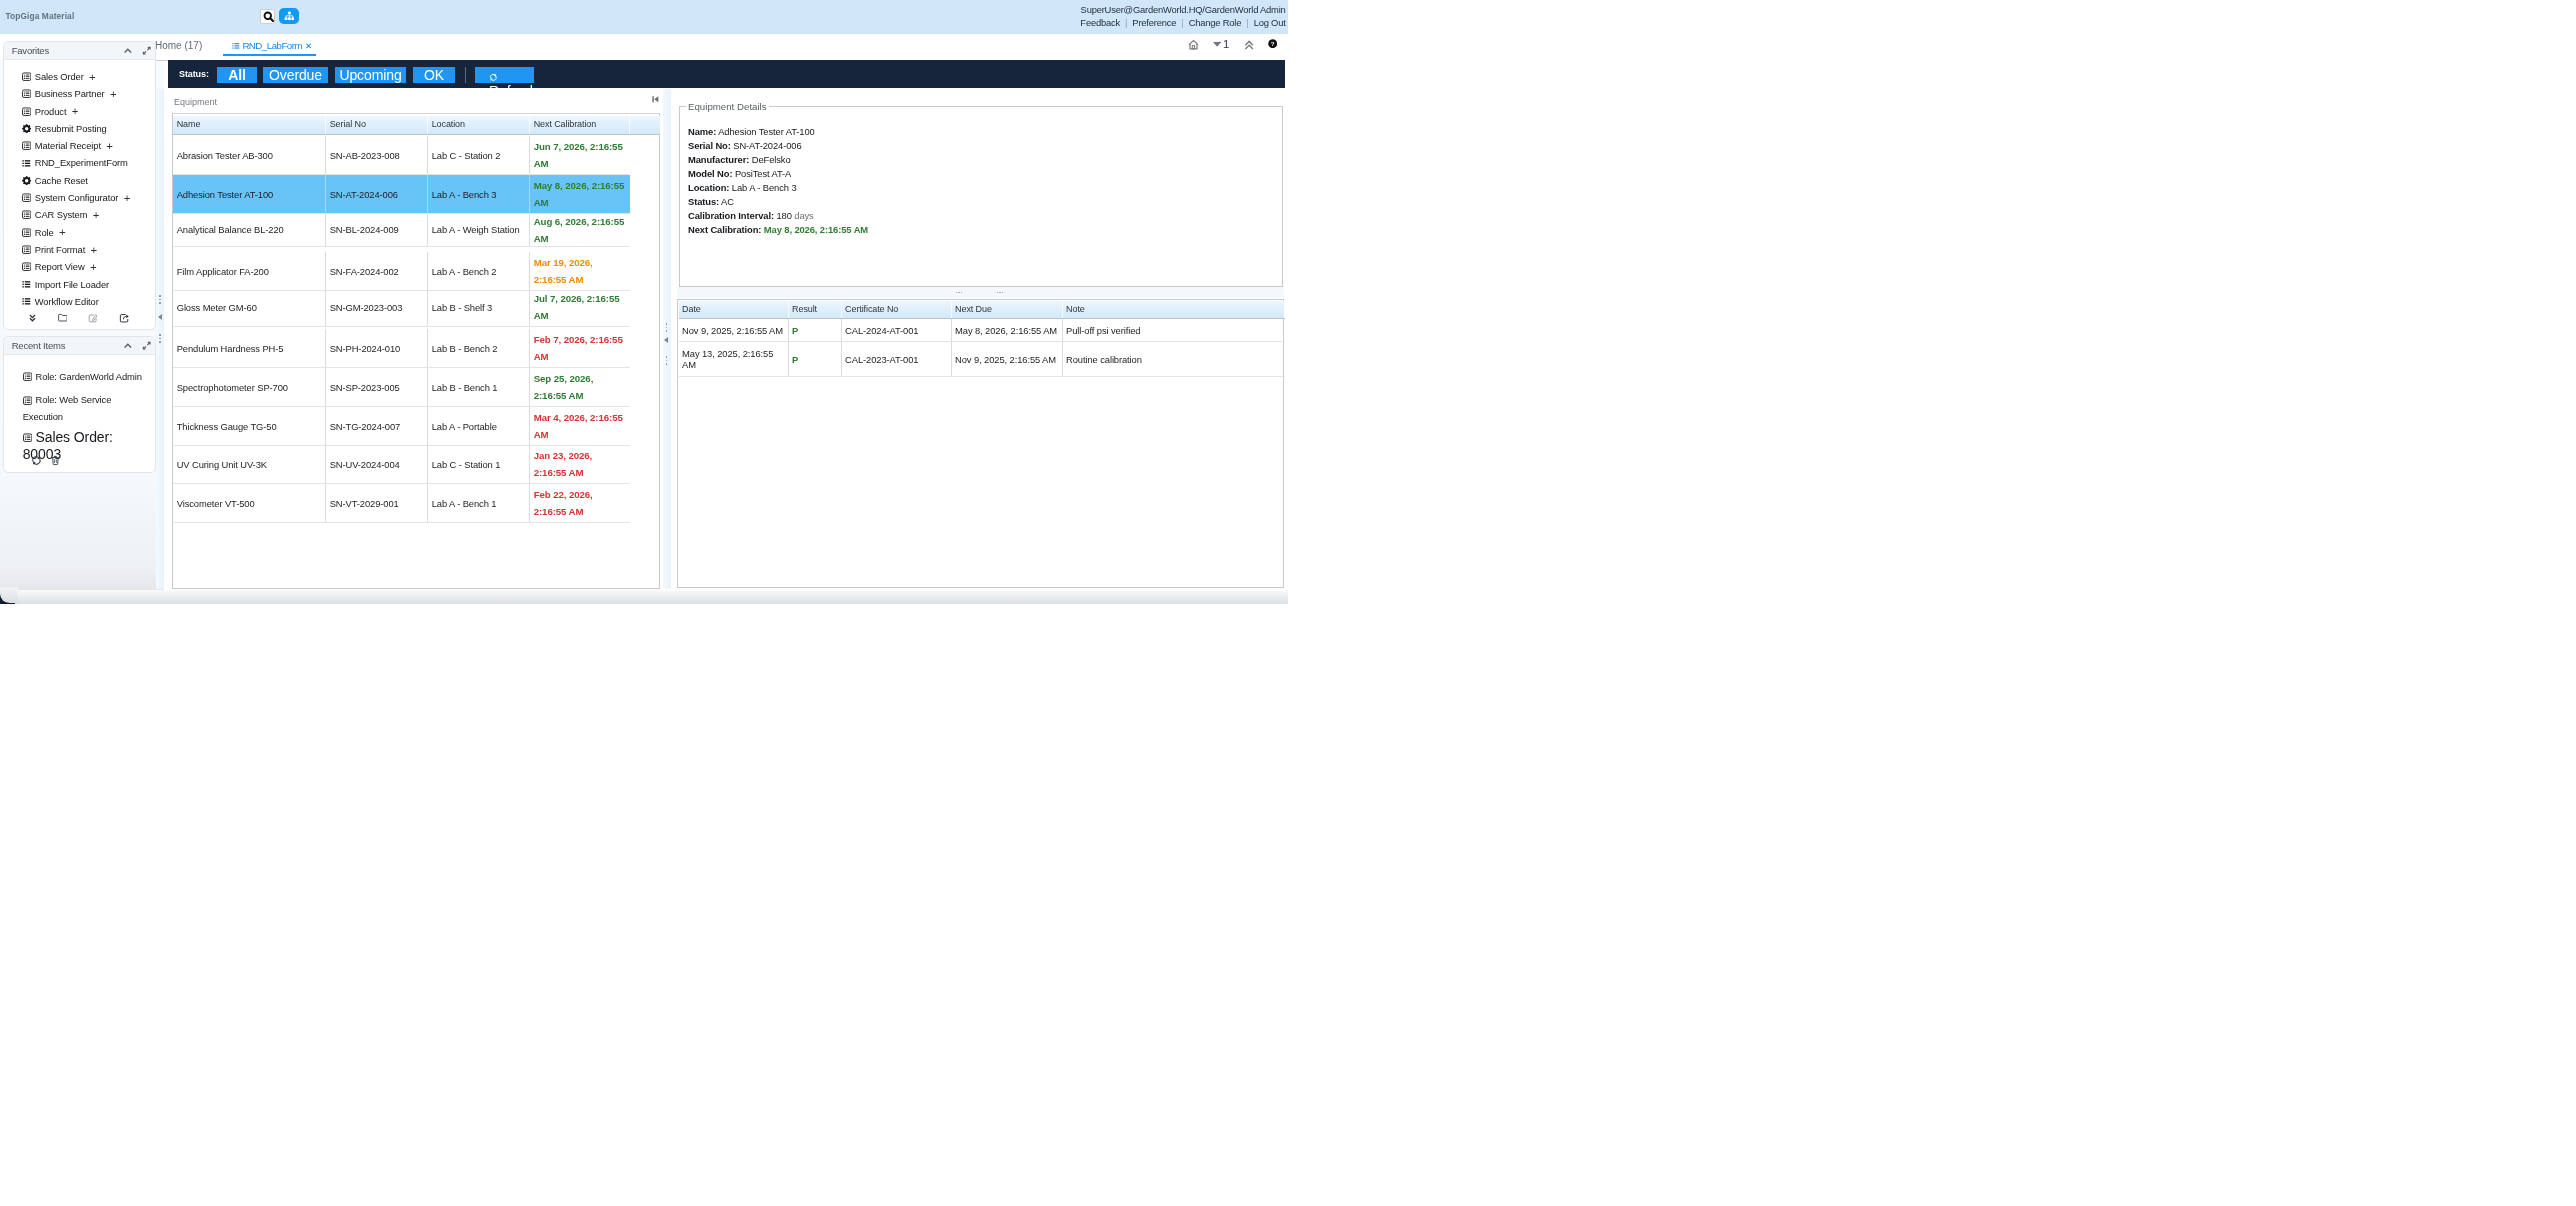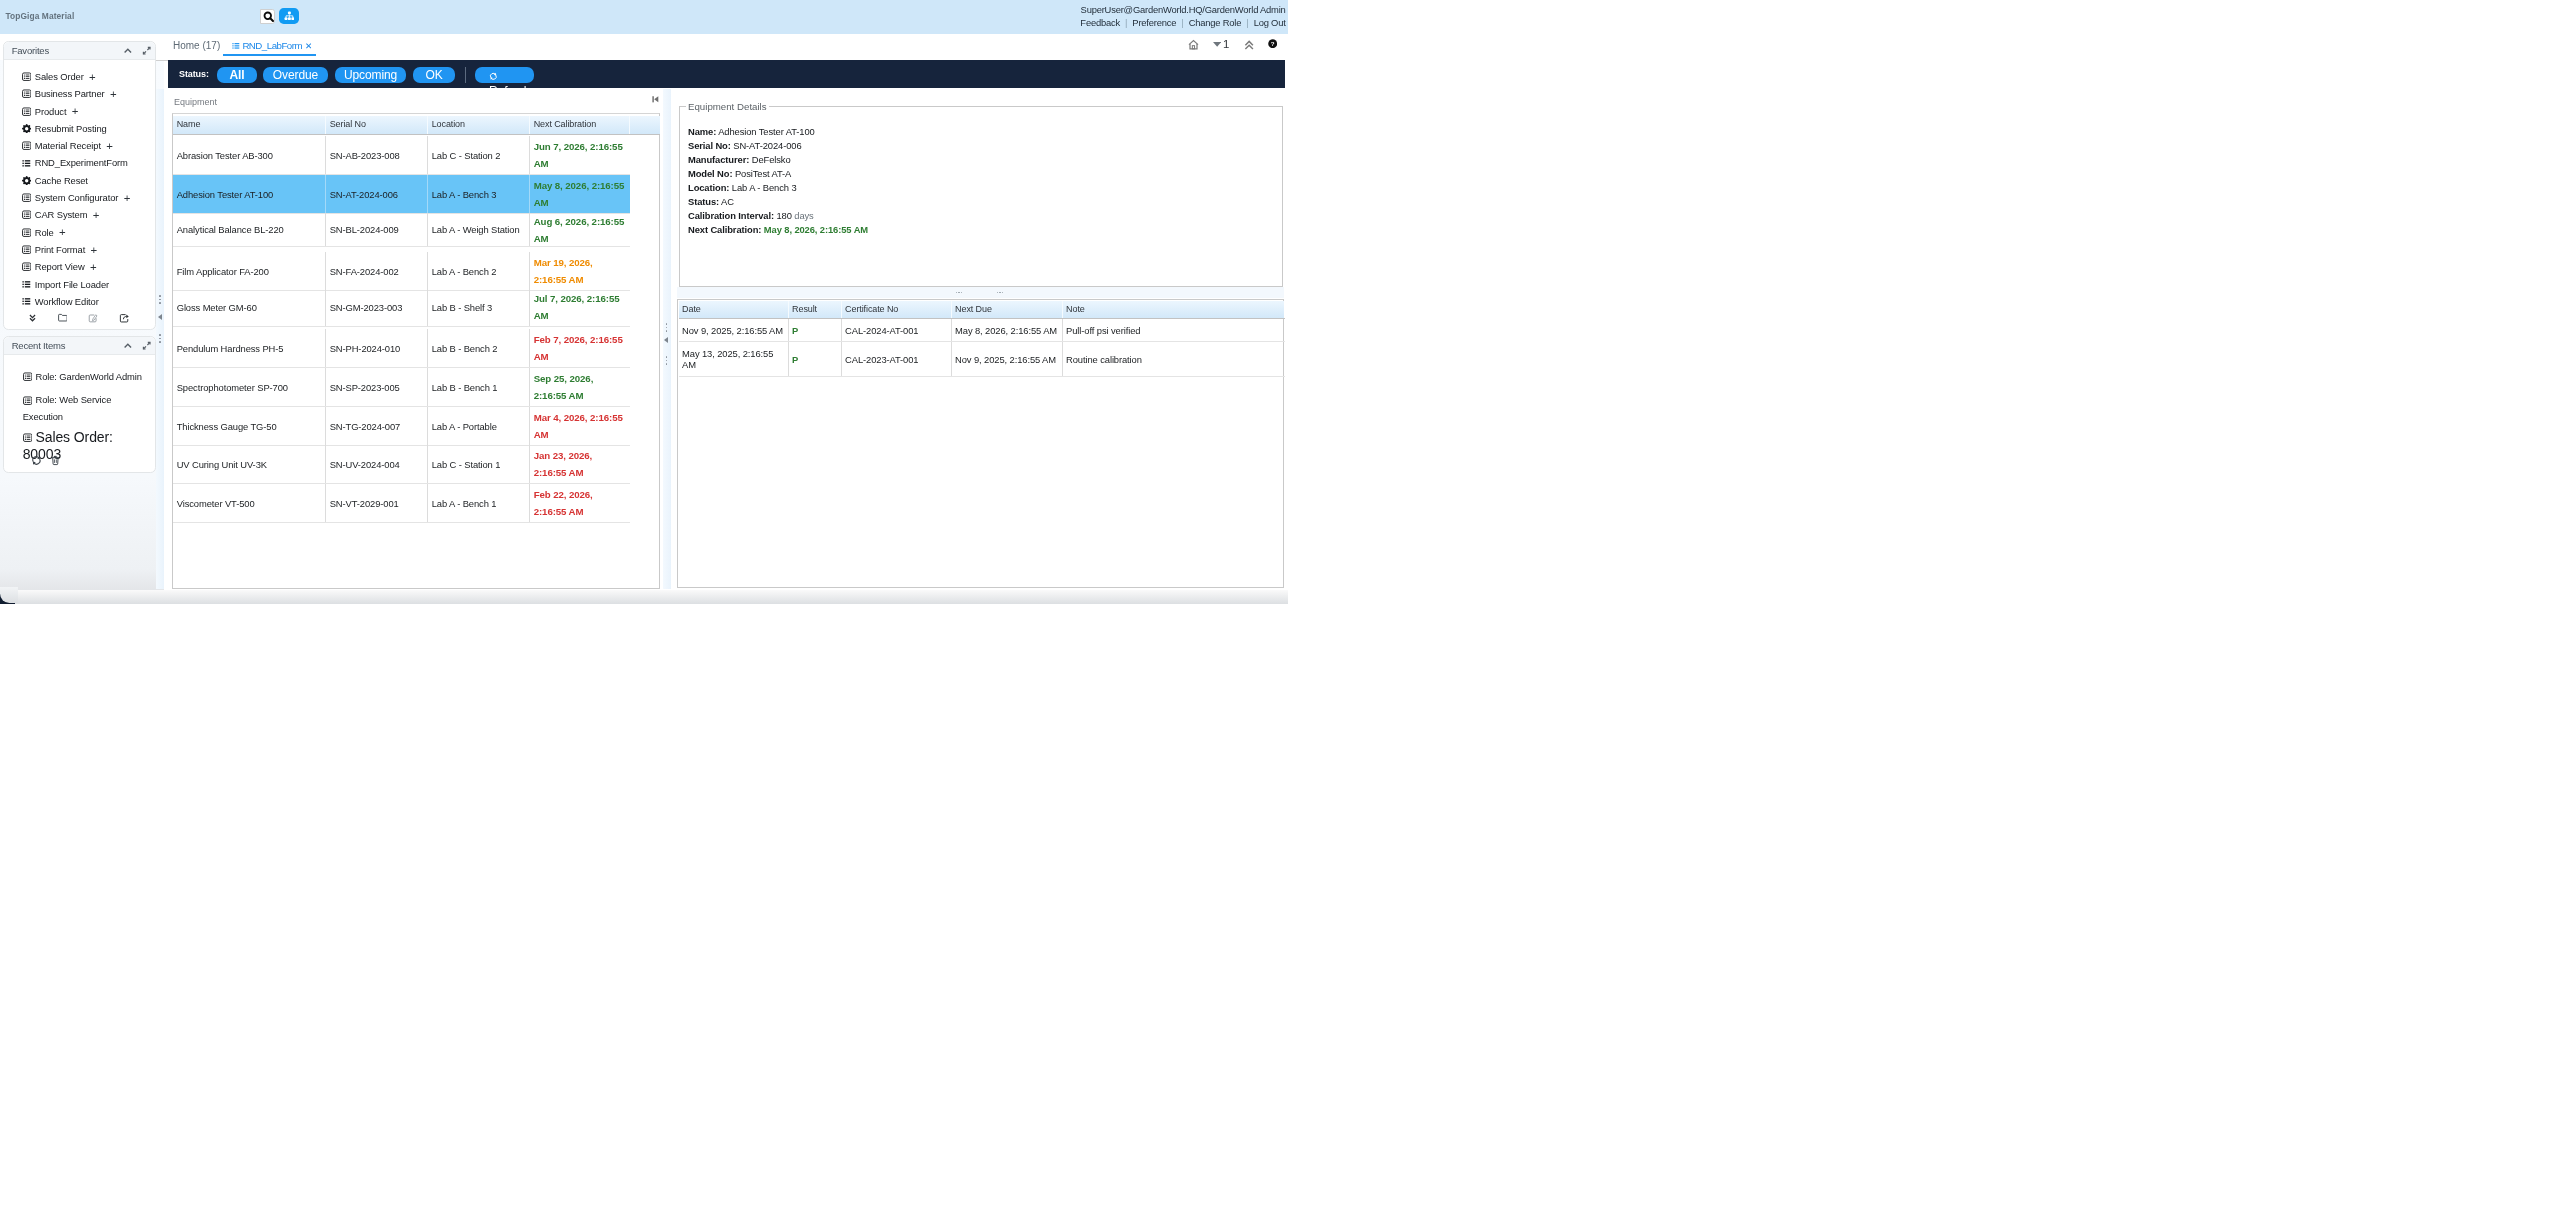--- a/index.html
+++ b/index.html
@@ -12,28 +12,28 @@
 #searchbox { position:absolute; left:75px; top:2px; width:185px; height:15px; background:#14532d; border:0.7px solid #cfcfcf; border-right:none; border-radius:2.7px 0 0 2.7px;margin-top:44px; }
 #searchbox .ph { position:absolute; left:6px; top:2px; font-size:9.4px; color:#9aa0a6; }
 #searchbtn { position:absolute; left:260px; top:8.7px; width:15px; height:15px; background:#fff; border:0.7px solid #cfcfcf; border-radius:0 2.7px 2.7px 0; }
 #sitemapbtn { position:absolute; left:279px; top:7.7px; width:20px; height:16px; background:#119bf3; border-radius:4.7px; }
 #uline1 { position:absolute; right:2.4px; top:3.7px; font-size:9.4px; letter-spacing:-0.2px; color:#24303c; }
 #uline2 { position:absolute; right:2.4px; top:17px; font-size:9.4px; letter-spacing:-0.2px; color:#24303c; }
 #uline2 .sep { color:#8fa6b6; padding:0 2.7px; }
 
 
 #tabrow { position:absolute; left:0; top:34px; width:1288px; height:25.5px; background:#fff; }
-#tabhome { position:absolute; left:173px; top:6.4px; font-size:10px; color:#5f6b76; }
+#tabhome { position:absolute; left:155px; top:6.4px; font-size:10px; color:#5f6b76; }
 #tabactive { position:absolute; left:232px; top:6.4px; font-size:9.7px; letter-spacing:-0.5px; color:#1b87e9; }
 #tabunderline { position:absolute; left:223px; top:20.4px; width:93px; height:1.7px; background:#2095f2; }
 
 
 #toolbar { position:absolute; left:168px; top:60px; width:1117px; height:28px; background:#16243c; }
 #toolbar .stlabel { position:absolute; left:11px; top:8.7px; color:#fff; font-weight:bold; font-size:9px; letter-spacing:-0.1px; }
-.tbtn { position:absolute; top:6.7px; height:16px; background:#2095f2; color:#fff; border-radius:7px; font-size:12px; letter-spacing:-0.1px; text-align:center; line-height:16px; }
+.tbtn { position:absolute; top:6.7px; height:16px; background:#2095f2; color:#fff; border-radius:0; font-size:14px; letter-spacing:-0.1px; text-align:center; line-height:16px; }
 #btn-all { left:49px; width:40px; font-weight:bold; }
 #btn-overdue { left:95px; width:65px; }
 #btn-upcoming { left:167px; width:71px; }
 #btn-ok { left:245px; width:42px; }
 #tb-divider { position:absolute; left:297px; top:6.7px; width:1px; height:16px; background:#5c6b80; }
 #btn-refresh { left:307px; width:59px; text-align:left; padding-left:14px; }
 
 
 .sidepanel { position:absolute; left:2.7px; width:153px; background:#fff; border:0.7px solid #e3e6e8; border-radius:5.4px; }
 .sidepanel .phead { position:relative; height:18px; background:#f3f6f9; border-bottom:0.7px solid #e7eaec; border-radius:5.4px 5.4px 0 0; }

